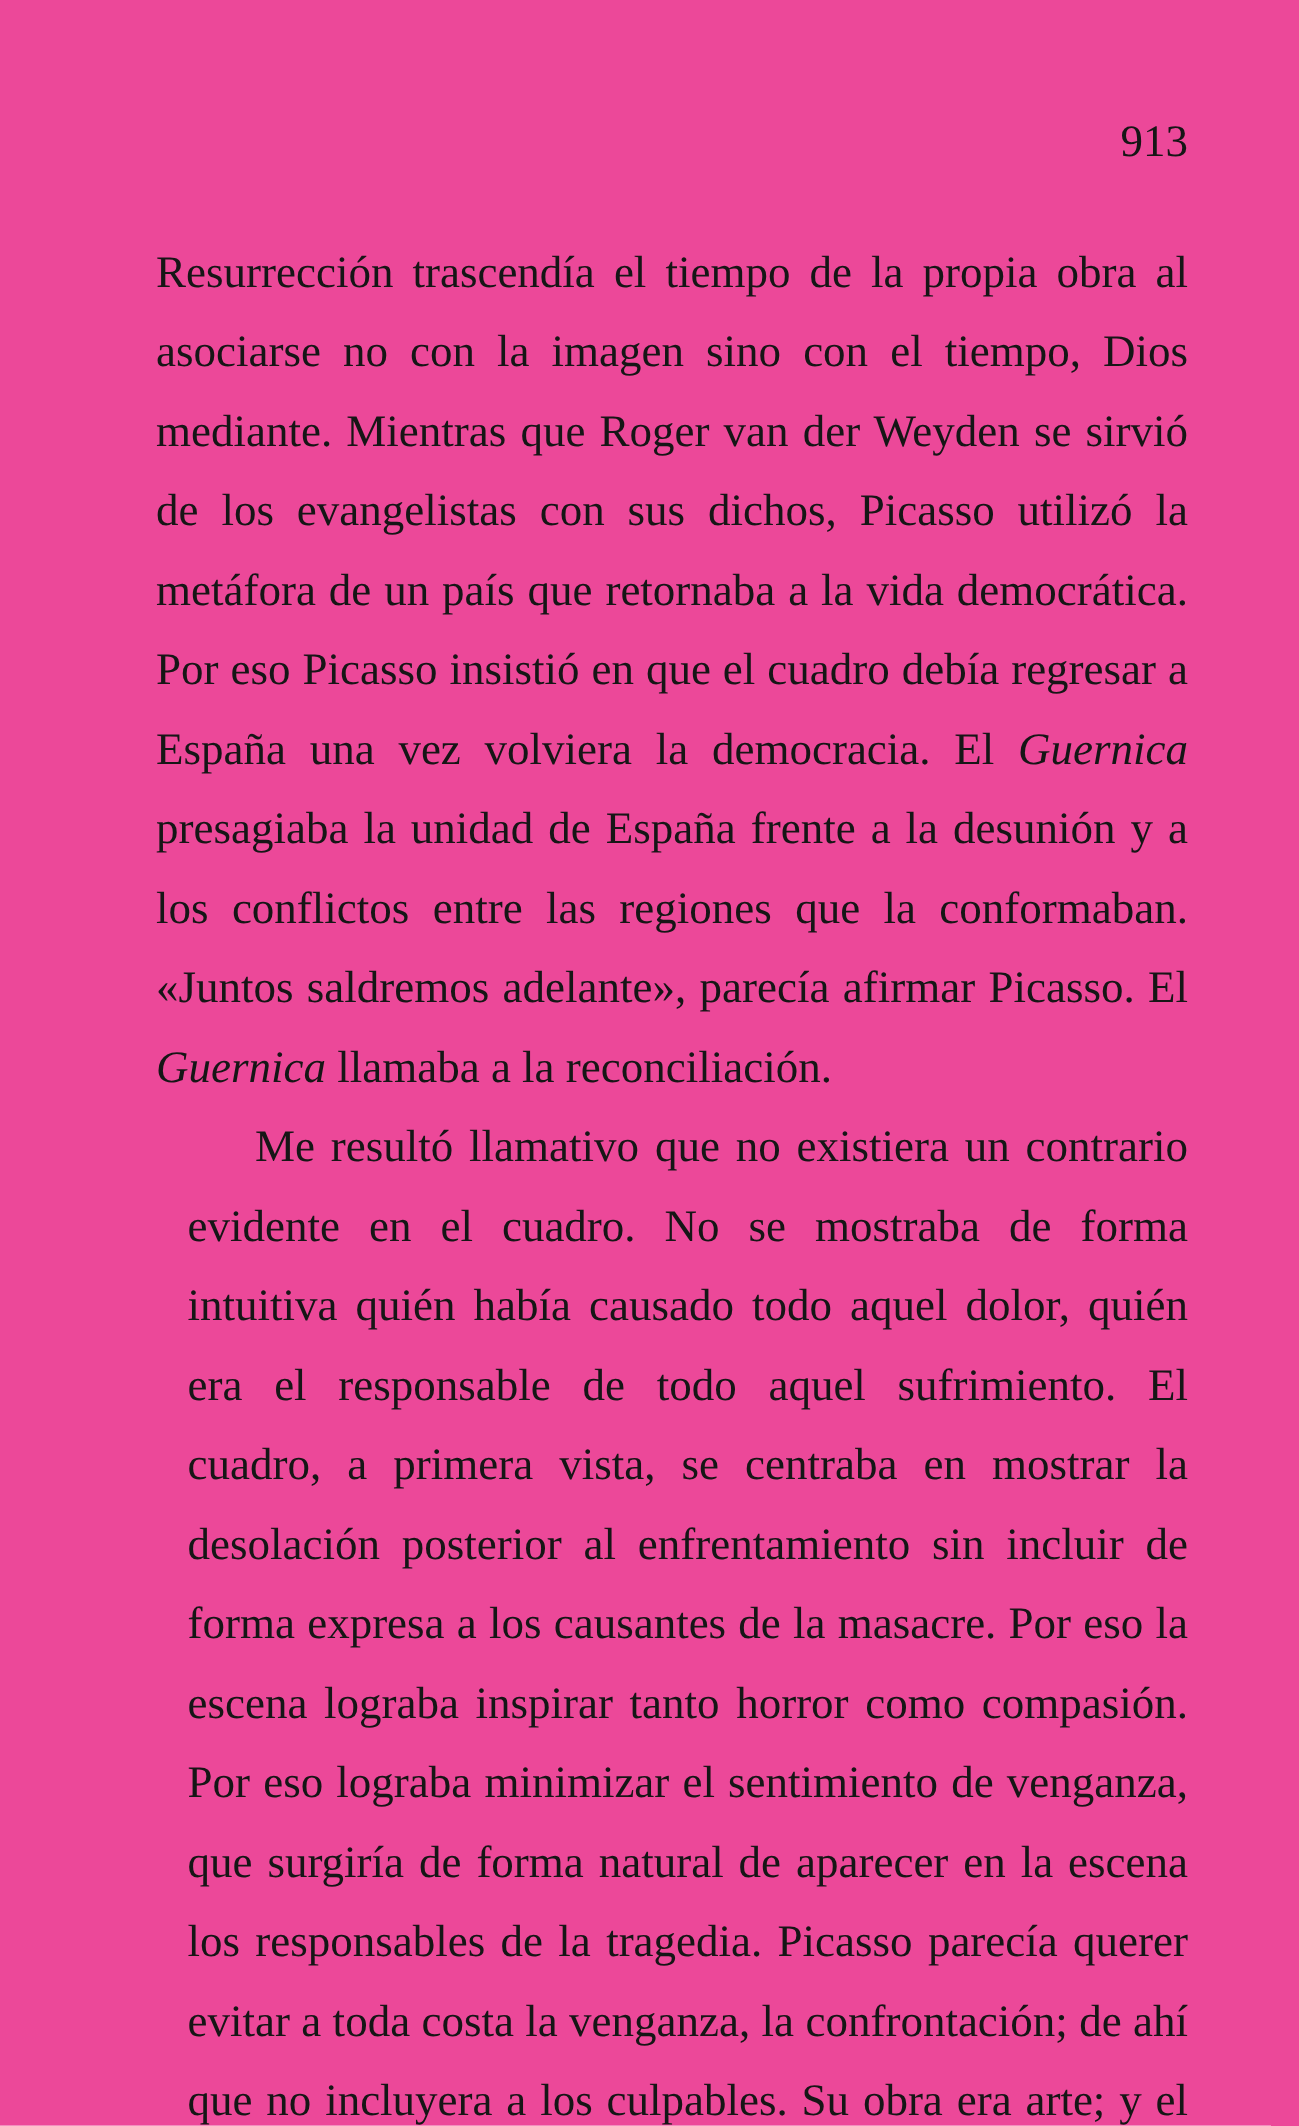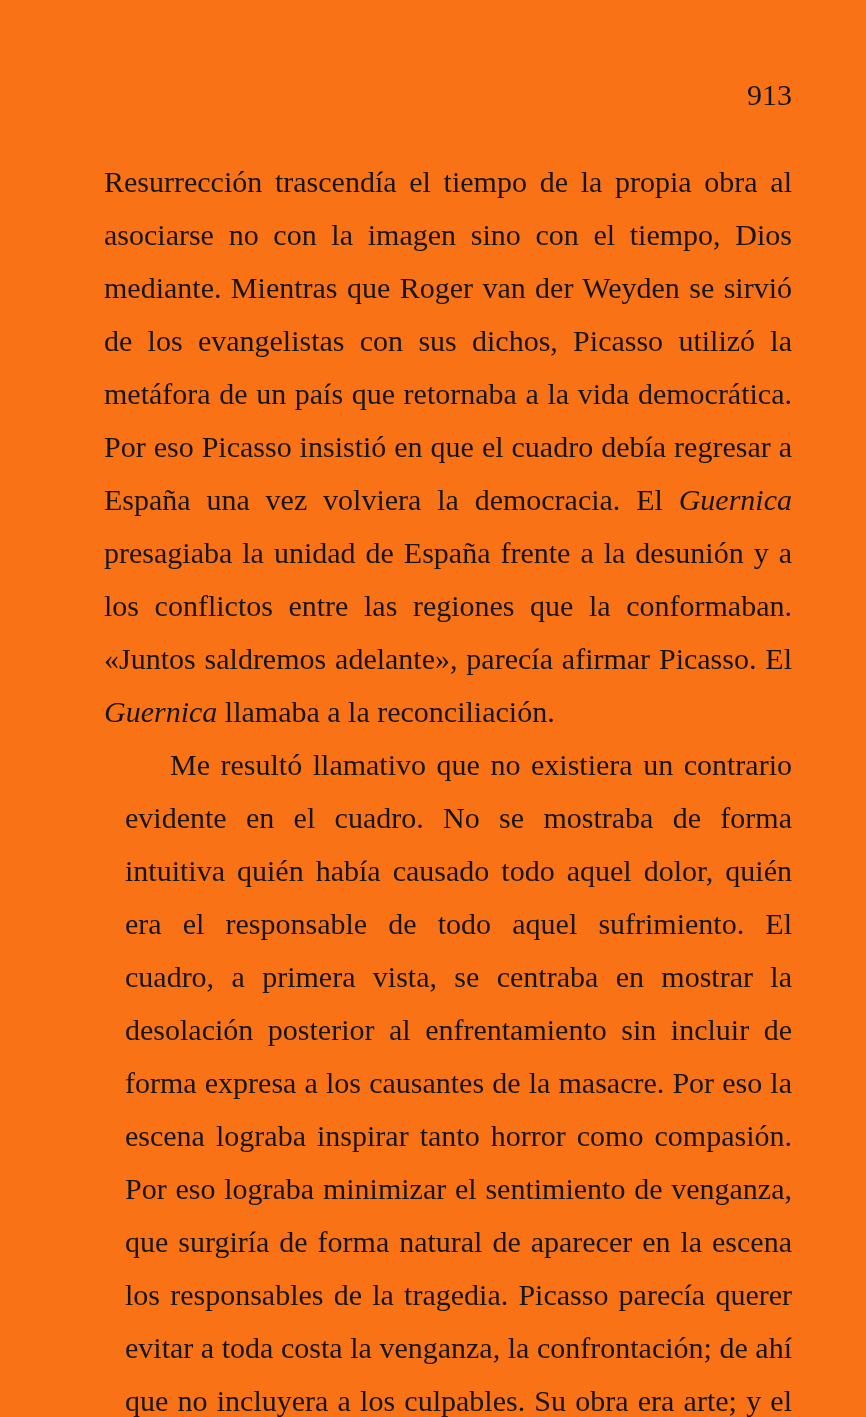--- a/index.html
+++ b/index.html
@@ -11,21 +11,21 @@
     height: 1417px;
     background: #ffffff;
     position: relative;
     overflow: hidden;
     font-family: "Liberation Serif", serif;
     -webkit-font-smoothing: antialiased;
   }
   .page {
     position: absolute;
     inset: 0;
-    background: #f97316;
+    background: #ec4899;
   }
   .page-number {
     position: absolute;
     top: 76px;
     right: 74px;
     font-size: 30px;
     line-height: 38px;
     color: #161616;
   }
   .content {

